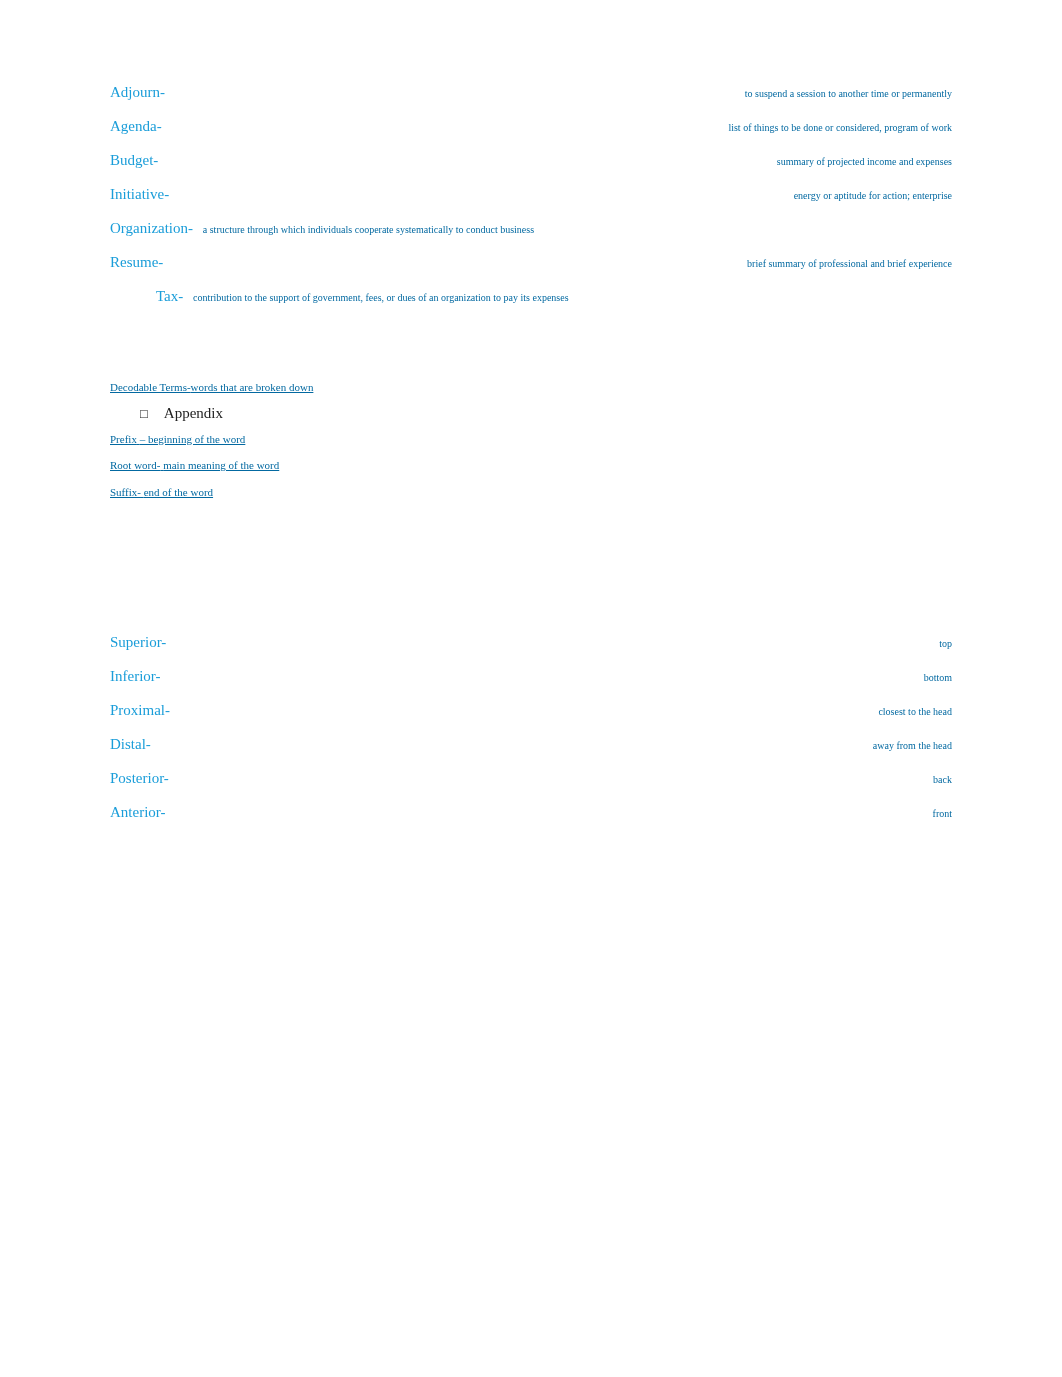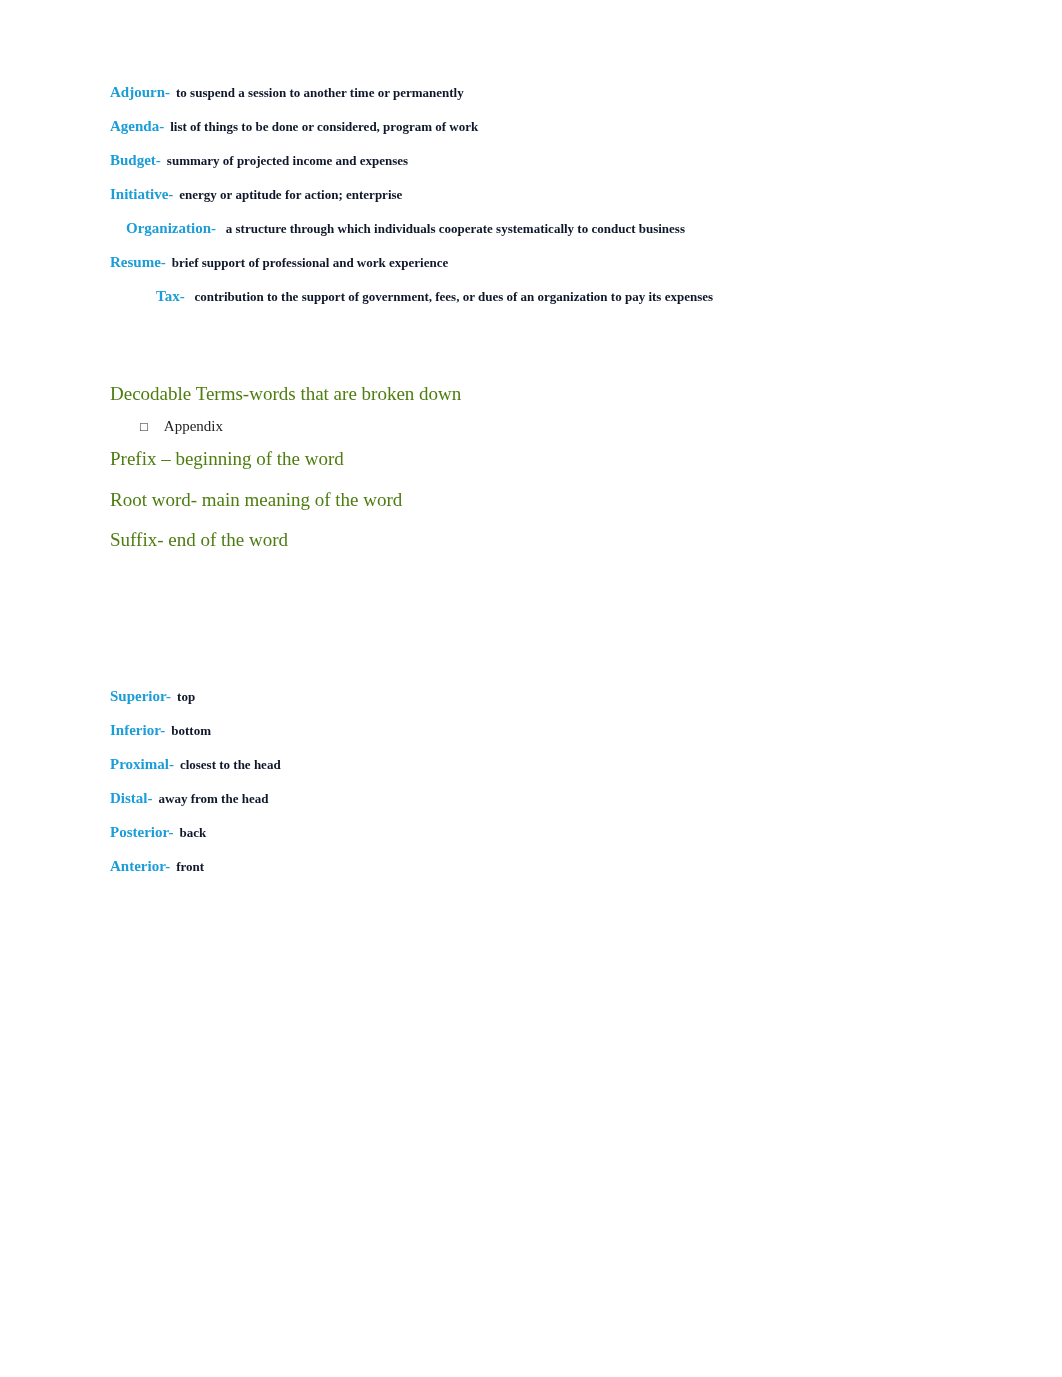--- a/index.html
+++ b/index.html
@@ -17,42 +17,43 @@
       min-height: 1377px;
       padding: 80px 110px 80px 110px;
     }
 
     .term-row {
       display: flex;
       flex-wrap: wrap;
       align-items: baseline;
       margin-bottom: 10px;
       line-height: 1.6;
-      font-weight: bold;
     }
 
     .term-label {
       color: #1a9dd9;
       font-size: 15px;
       margin-right: 6px;
       white-space: nowrap;
     }
 
     .term-def {
-      color: #0f172a;
-      font-size: 13px;
+      color: #0369a1;
+      font-size: 10px;
       flex: 1;
       line-height: 1.6;
+      text-align: right;
     }
 
     .plain-row {
       margin-bottom: 8px;
       line-height: 1.7;
-      font-size: 19px;
-      color: #4d7c0f;
+      font-size: 11px;
+      color: #0369a1;
+      text-decoration: underline;
     }
 
     .bullet-row {
       display: flex;
       align-items: baseline;
       margin-bottom: 8px;
       padding-left: 30px;
       font-size: 15px;
       color: #222222;
     }
@@ -87,28 +88,28 @@
   </div>
 
 
 
   <div class="term-row">
     <span class="term-label">Initiative-</span>
     <span class="term-def">energy or aptitude for action; enterprise</span>
   </div>
 
 
-  <div class="term-row" style="display:block; margin-bottom:10px;margin-left:16px;">
+  <div class="term-row" style="display:block; margin-bottom:10px;">
     <span class="term-label">Organization-</span>
     <span class="term-def">a structure through which individuals cooperate systematically to conduct business</span>
   </div>
 
   <div class="term-row">
     <span class="term-label">Resume-</span>
-    <span class="term-def">brief support of professional and work experience</span>
+    <span class="term-def">brief summary of professional and brief experience</span>
   </div>
 
   <div class="term-row" style="display:block; margin-bottom:10px;margin-left:46px;">
     <span class="term-label">Tax-</span>
     <span class="term-def">contribution to the support of government, fees, or dues of an organization to pay its expenses</span>
   </div>
 
 </div>
 
 <div class="large-divider"></div>

